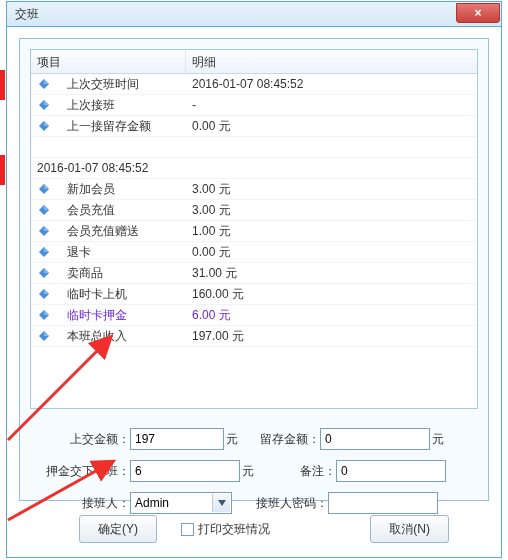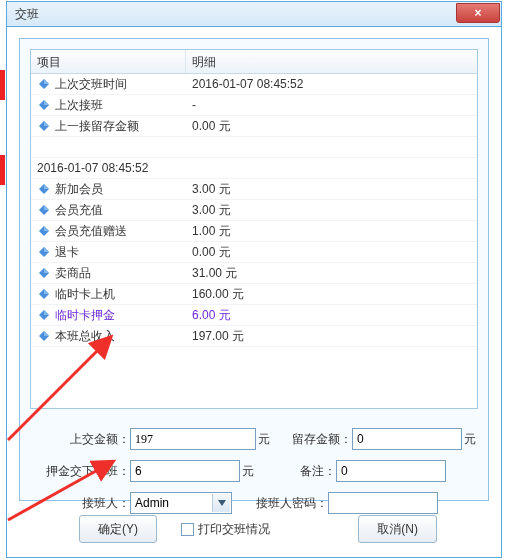--- a/index.html
+++ b/index.html
@@ -10,34 +10,34 @@
   .titlebar { height: 26px; background: linear-gradient(#e8f3fb,#d6e9f8); border: 1px solid #5aa9de; margin: -1px; display: flex; align-items: center; position: relative; }
   .titlebar .title { margin-left: 8px; color: #333; }
   .titlebar .close { position: absolute; right: 1px; top: 1px; width: 44px; height: 20px; background: linear-gradient(#e57a75,#c8423c); border: 1px solid #a33; color: #fff; display:flex; align-items:center; justify-content:center; border-radius: 0 0 3px 3px; font-weight: bold; font-size: 13px; }
   .inner { position: absolute; left: 12px; top: 36px; right: 12px; bottom: 56px; border: 1px solid #8fbfe4; background: #f6fbff; }
   .grid { position: absolute; left: 10px; top: 10px; right: 10px; height: 360px; border: 1px solid #a6c9e2; background: #fff; overflow: hidden; }
   .grid-header { display: flex; height: 24px; background: linear-gradient(#fdfdfe,#ecf3fa); border-bottom: 1px solid #c8dae8; }
   .grid-header .col1 { width: 155px; padding-left: 6px; line-height: 24px; border-right: 1px solid #dde8f1; color: #333; }
   .grid-header .col2 { flex: 1; padding-left: 6px; line-height: 24px; color: #333; }
   .grid-body { }
   .row { display: flex; height: 21px; line-height: 21px; border-bottom: 1px solid #f0f4f8; }
-  .row .col1 { width: 155px; padding-left: 6px; display: flex; align-items: center; gap: 4px; color: #333; }
+  .row .col1 { width: 155px; padding-left: 6px; display: flex; align-items: center; gap: 16px; color: #333; }
   .row .col2 { flex: 1; padding-left: 6px; color: #333; }
   .row.highlight .col1 span, .row.highlight .col2 { color: #6d28d9; }
   .row .icon { width: 14px; height: 14px; display:inline-flex; align-items:center; justify-content:center; }
   .row .icon svg { width:14px; height:14px; }
   .form-area { position: absolute; left: 10px; right: 10px; top: 384px; }
   .form-row { display: flex; align-items: center; height: 32px; }
   .lbl { text-align: right; color: #333; }
   .inp { height: 22px; border: 1px solid #7a9ebd; background: #fff; padding: 0 4px; color: #000; }
   .unit { width: 16px; text-align: center; color: #333; }
   .select { height: 22px; border: 1px solid #7a9ebd; background: #fff; position: relative; display:flex; align-items:center; padding: 0 4px; }
   .select .arrow { position:absolute; right:1px; top:1px; bottom:1px; width:18px; background: linear-gradient(#f4f8fc,#dce8f4); border-left:1px solid #b7cde0; display:flex; align-items:center; justify-content:center; }
   .select .arrow svg { width:8px; height:6px; }
-  .button-bar { position:absolute; left:12px; right:24px; bottom:10px; height:36px; display:flex; align-items:center; }
+  .button-bar { position:absolute; left:12px; right:12px; bottom:10px; height:36px; display:flex; align-items:center; }
   .btn { height:28px; border:1px solid #9bb8cf; border-radius:3px; background: linear-gradient(#fefefe,#e7eef5); display:flex; align-items:center; justify-content:center; padding:0 18px; color:#333; }
   .chk { width:13px; height:13px; border:1px solid #7a9ebd; background:#fff; display:inline-block; margin-right:4px; vertical-align:middle; }
   .chklabel { color:#333;font-family:Liberation Serif, serif; }
   .arrow-annot { position:absolute; pointer-events:none; z-index:50; }
 </style>
 </head>
 <body>
 
 <div class="red-bars"></div>
 <div class="red-bars b2"></div>
@@ -198,21 +198,21 @@
               <span>本班总收入</span>
             </div>
             <div class="col2">197.00 元</div>
           </div>
         </div>
     </div>
 
     <div class="form-area">
       <div class="form-row">
         <div class="lbl" style="width:100px">上交金额：</div>
-        <input class="inp" style="width: 126px; font-family: Liberation Serif, serif;" value="197">
+        <input class="inp" style="width: 94px;" value="197">
         <div class="unit">元</div>
         <div class="lbl" style="width:80px">留存金额：</div>
         <input class="inp" style="width: 110px;" value="0">
         <div class="unit">元</div>
       </div>
       <div class="form-row">
         <div class="lbl" style="width:100px">押金交下一班：</div>
         <input class="inp" style="width: 110px;" value="6">
         <div class="unit">元</div>
         <div class="lbl" style="width:80px">备注：</div>

